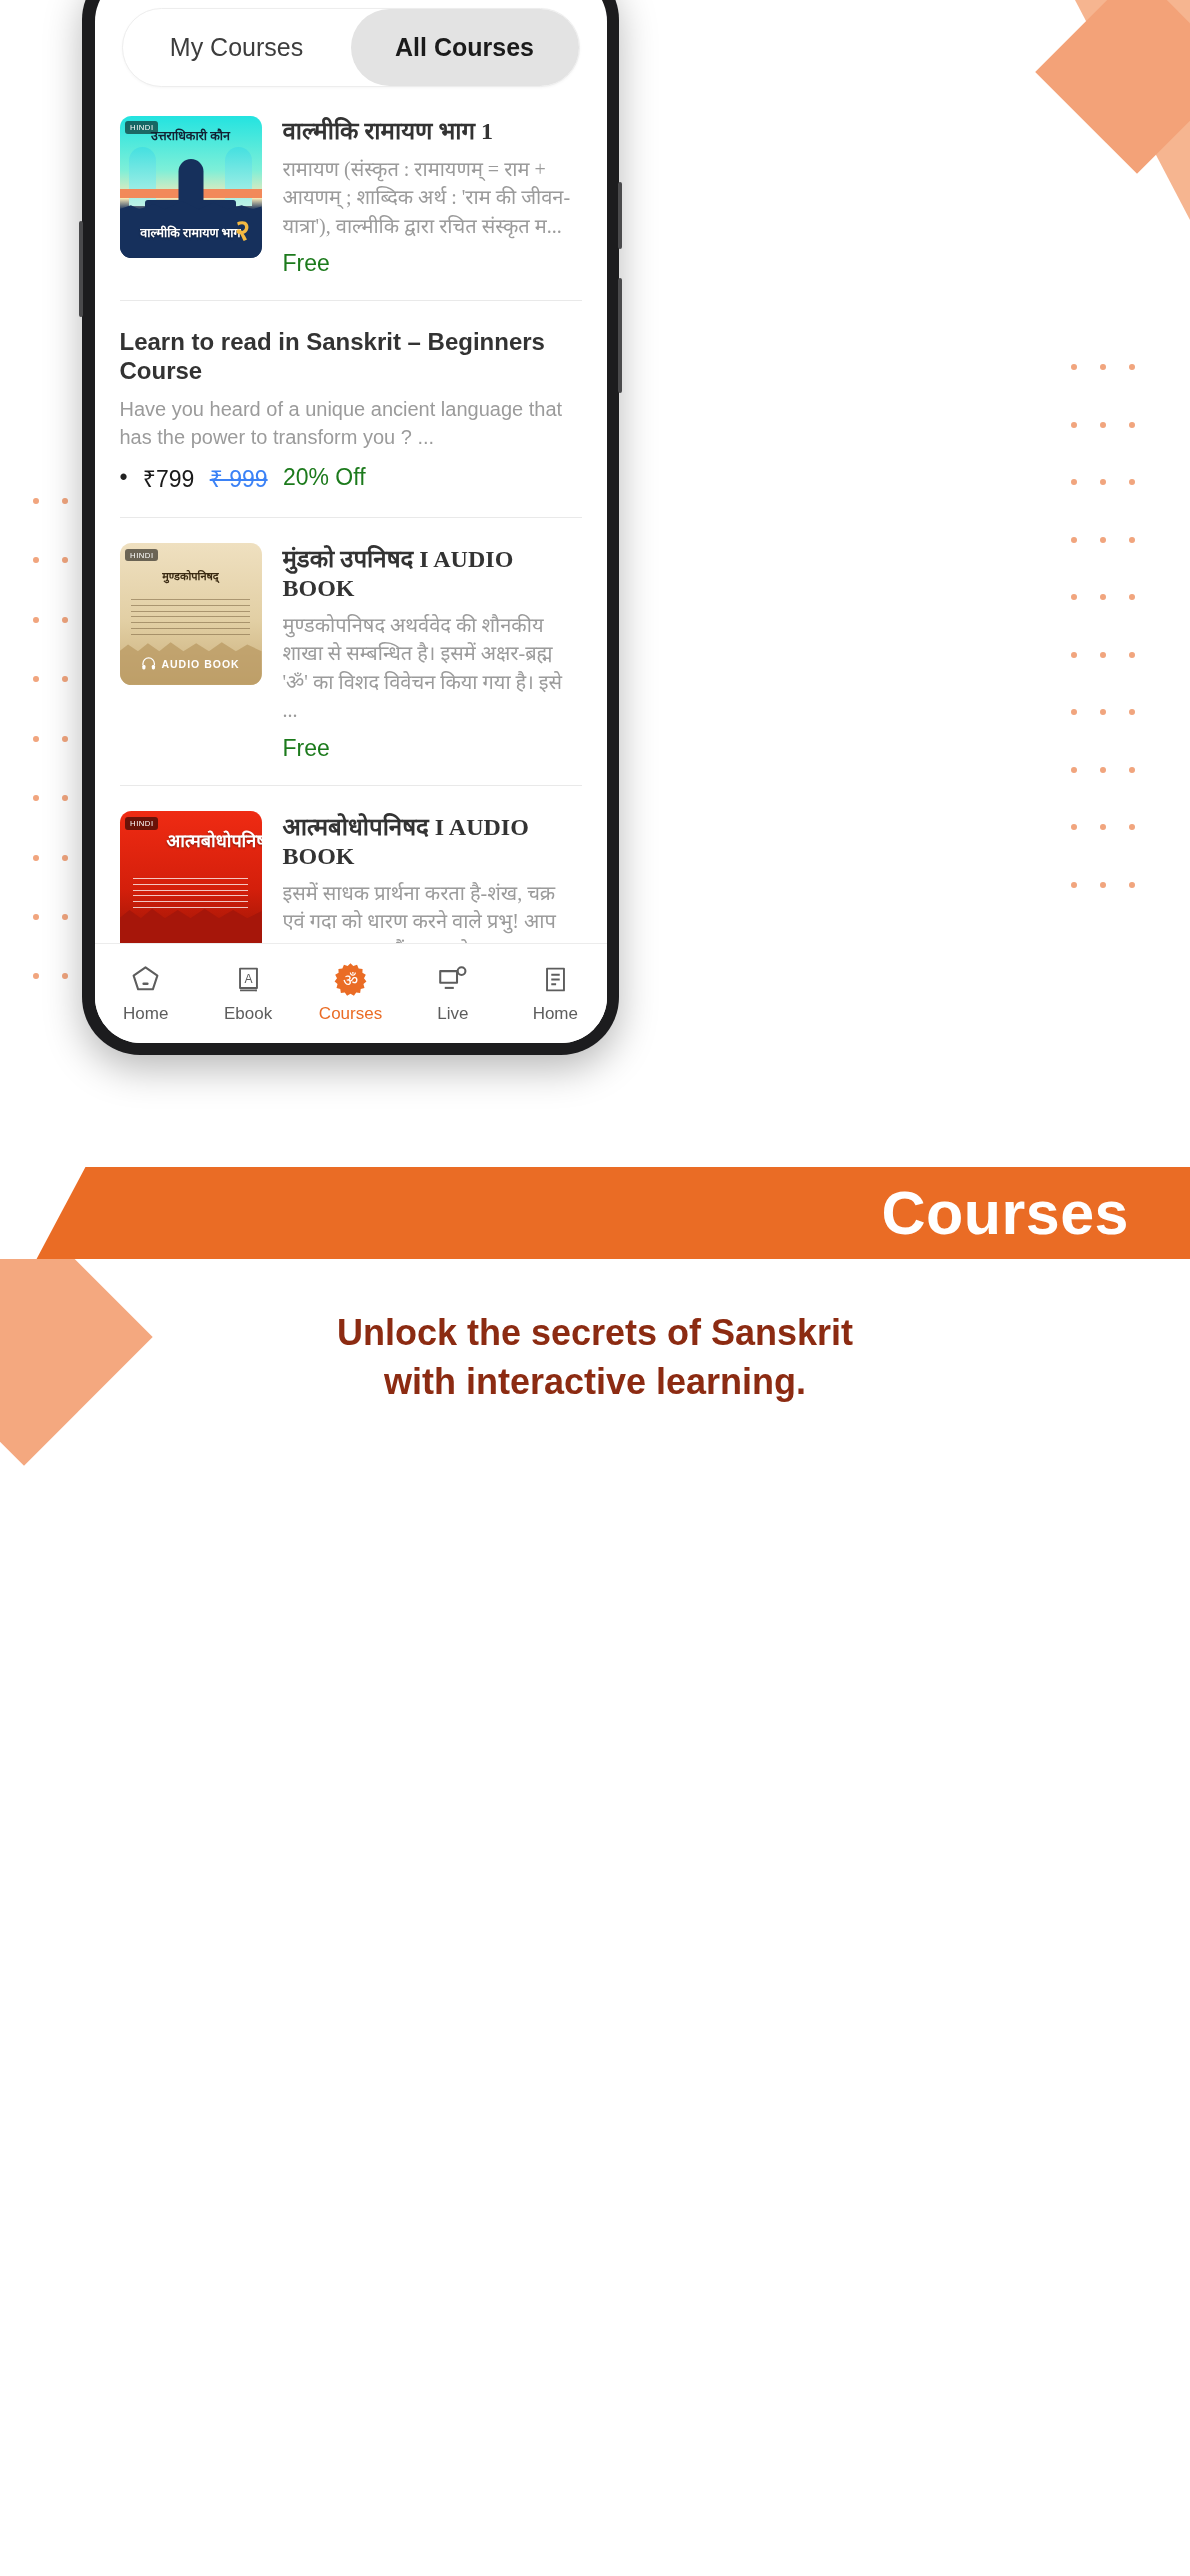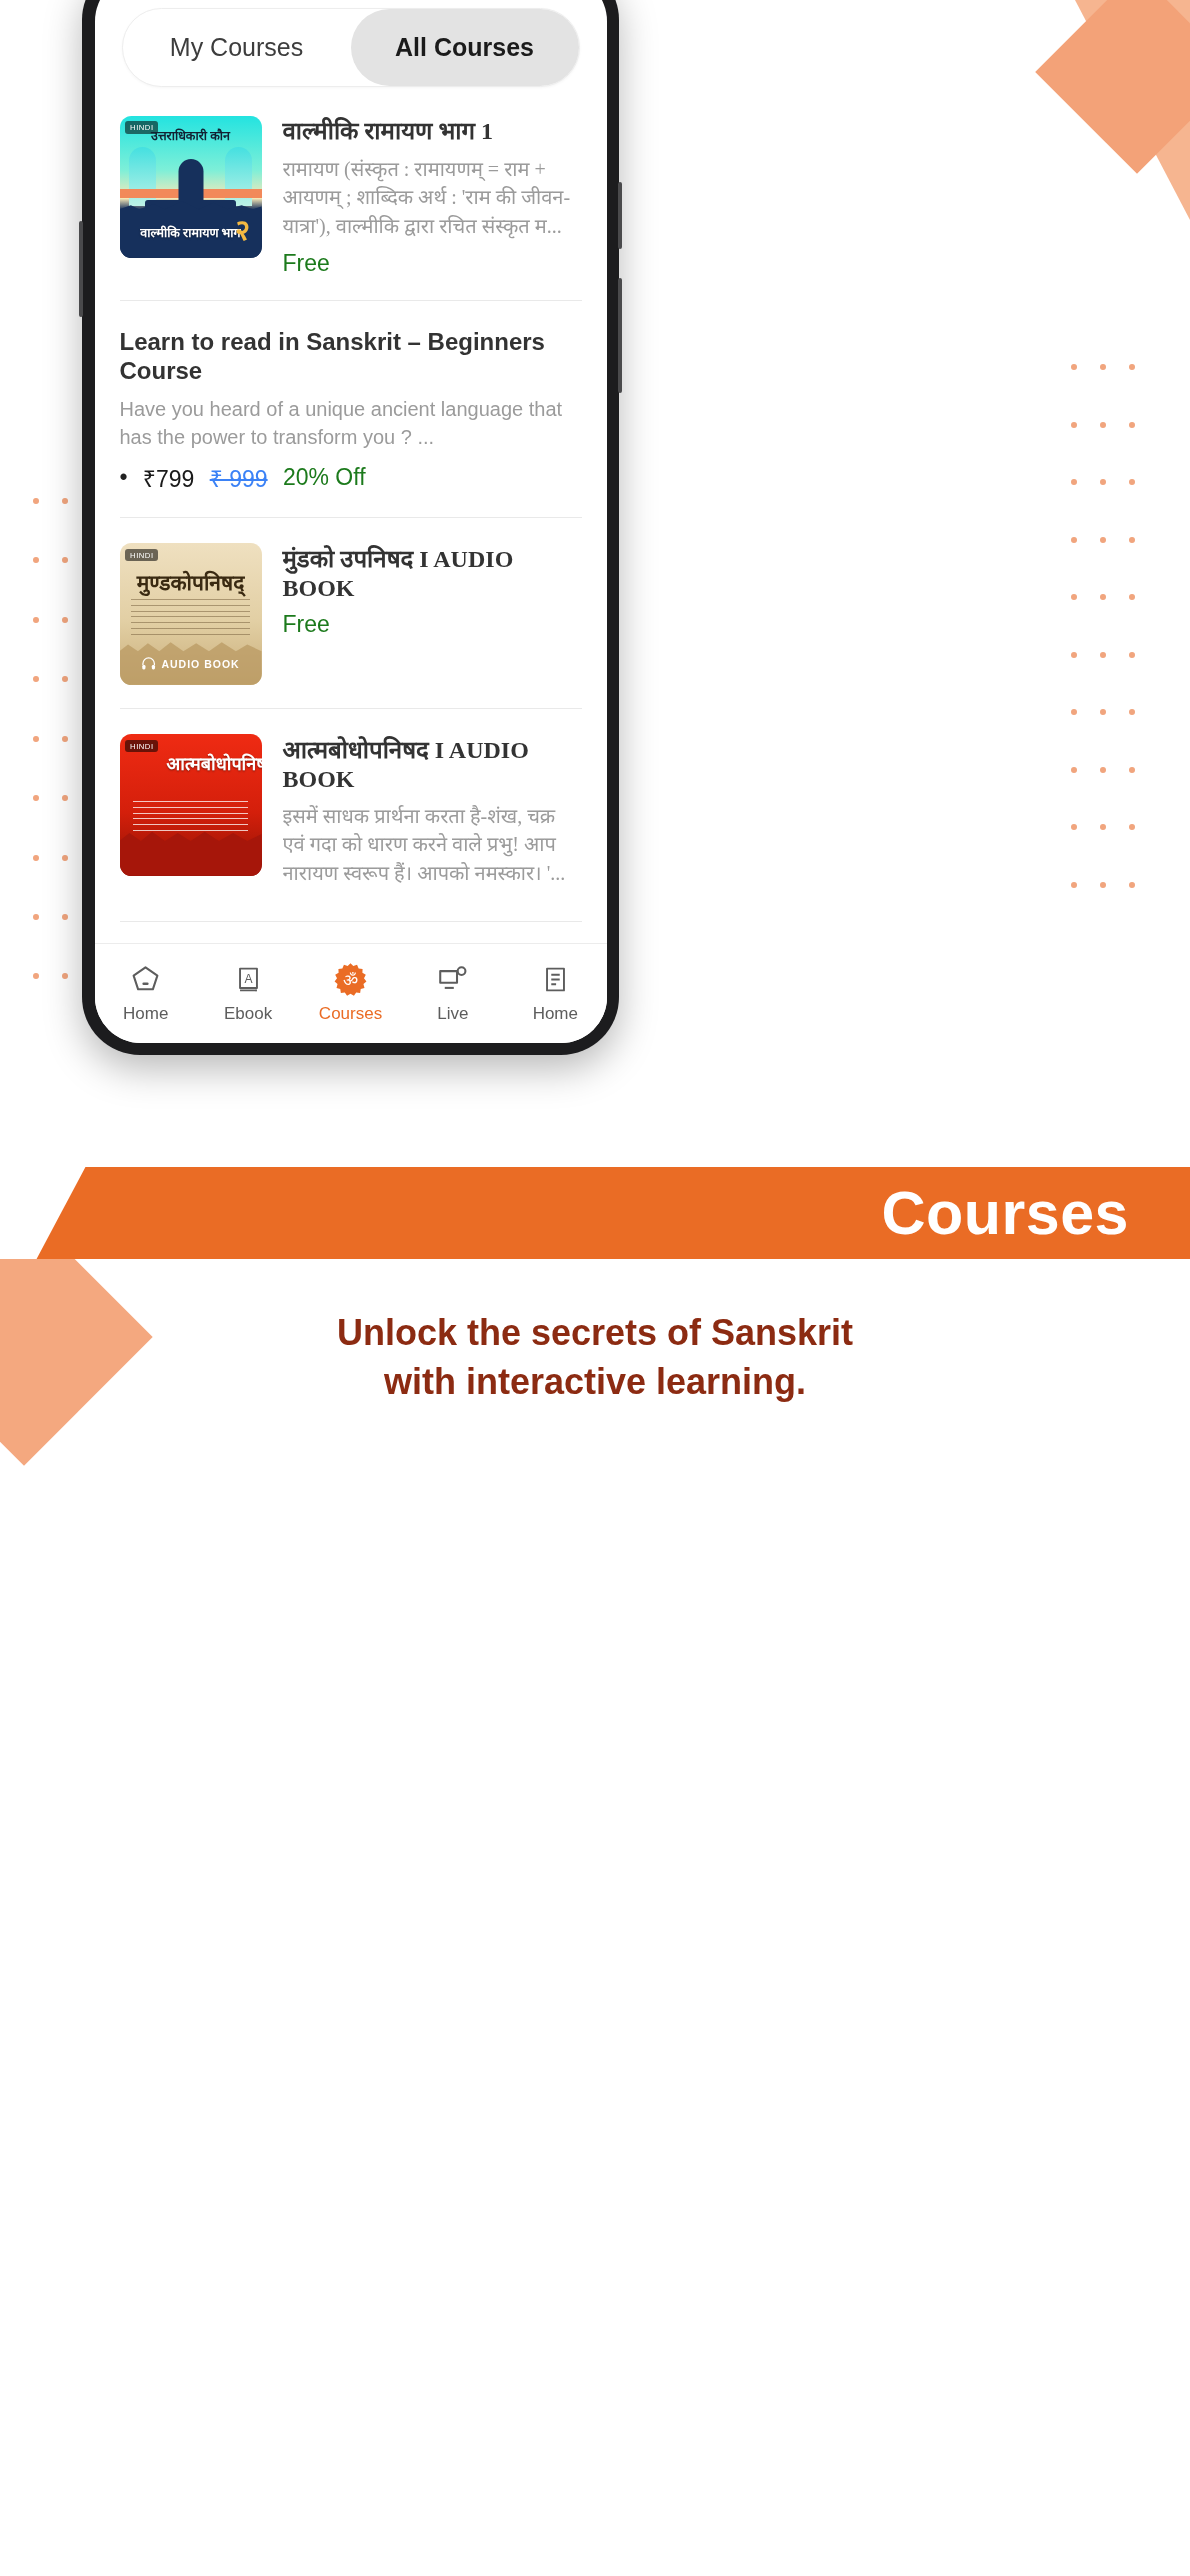--- a/index.html
+++ b/index.html
@@ -198,21 +198,21 @@
   .thumb-sanskrit .av { position:absolute; left:9.6px; bottom:13.4px; width:29px; height:29px; border-radius:50%; background:#d8a679; border:1.9px solid #fff; }
   .thumb-sanskrit .nm { position:absolute; left:44px; bottom:25px; color:#fff; font-size:9.6px; font-weight:700; }
   .thumb-sanskrit .nm2 { position:absolute; left:44px; bottom:13.4px; color:#f0d5b5; font-size:5.8px; }
   .thumb-sanskrit .pages {
     position:absolute; right:0; top:0; bottom:0; width:50px;
     background:repeating-linear-gradient(95deg,#e7d3ad 0 2.9px,#cdb184 2.9px 5.8px);
     opacity:.9;
   }
 
   .thumb-mundako { background:linear-gradient(180deg,#efe0c0 0%,#e2cfa4 55%,#c9ae79 100%); }
-  .thumb-mundako .thumb-title { top:25px; color:#3a2a12; text-shadow:none; font-size:21px; }
+  .thumb-mundako .thumb-title { top:25px; color:#3a2a12; text-shadow:none; font-size:11px; }
   .thumb-mundako .body-lines {
     position:absolute; top:56px; left:11.5px; right:11.5px; height:38px;
     background:repeating-linear-gradient(180deg,#7a6340 0 1px,transparent 1px 5.8px);
     opacity:.55;
   }
   .thumb-mundako .crowd {
     position:absolute; bottom:0; left:0; right:0; height:56px;
     background:#b99a63;
     clip-path:polygon(0 40%,6% 28%,13% 40%,20% 26%,28% 40%,36% 24%,45% 40%,54% 26%,63% 40%,72% 24%,82% 40%,90% 28%,100% 40%,100% 100%,0 100%);
     opacity:.75;
@@ -437,20 +437,21 @@
             <svg viewBox="0 0 24 24" fill="none" stroke="#fff" stroke-width="2">
               <path d="M3 14v-2a9 9 0 0 1 18 0v2"></path>
                 <rect x="2" y="14" width="5" height="7" rx="2" fill="#fff" stroke="none"></rect>
                 <rect x="17" y="14" width="5" height="7" rx="2" fill="#fff" stroke="none"></rect>
             </svg>
             <span>AUDIO BOOK</span>
           </div>
         </div>
         <div class="course-info">
           <div class="course-title devanagari">मुंडको उपनिषद I AUDIO BOOK</div>
+          <div class="course-desc devanagari">मुण्डकोपनिषद अथर्ववेद की शौनकीय शाखा से सम्बन्धित है। इसमें अक्षर-ब्रह्म 'ॐ' का विशद विवेचन किया गया है। इसे ...</div>
           <div class="price-free">Free</div>
         </div>
       </div>
 
       <div class="course-card">
         <div class="thumb thumb-atmabodh">
           <div class="badge">HINDI</div>
           <div class="thumb-title">आत्मबोधोपनिषद</div>
           <div class="body-lines"></div>
           <div class="crowd"></div>

